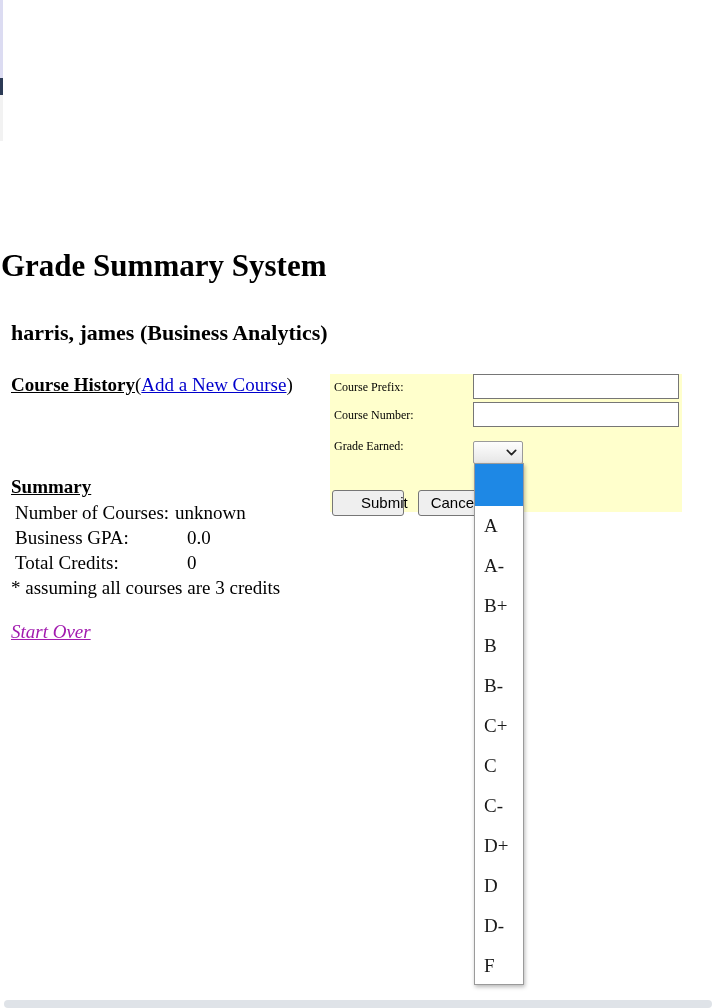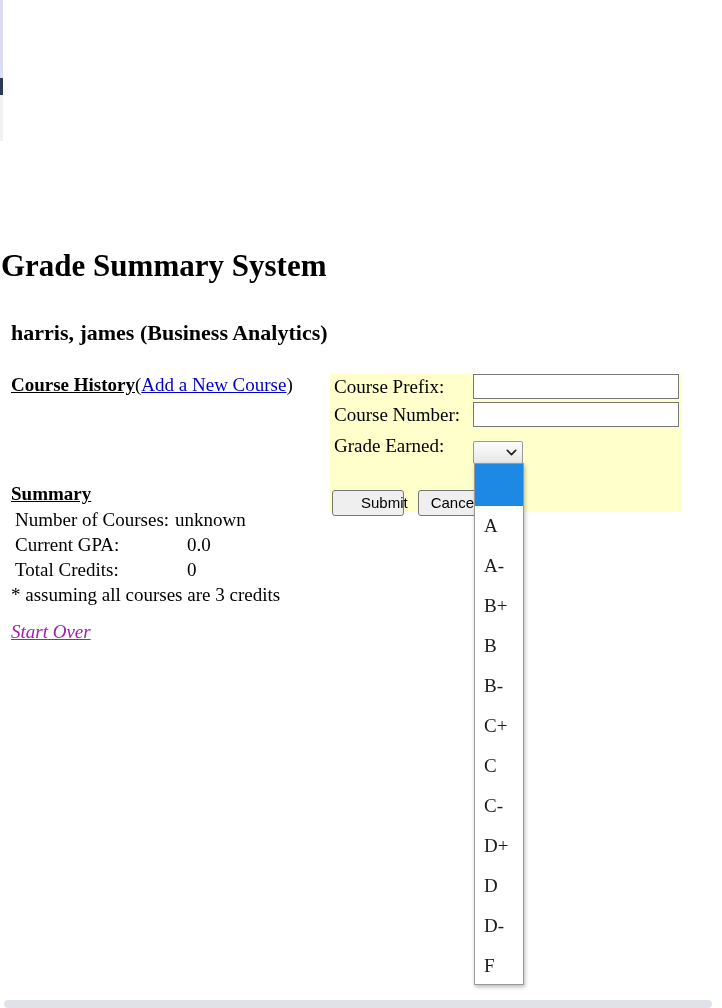--- a/index.html
+++ b/index.html
@@ -87,21 +87,21 @@
     left: 11px;
     top: 466px;
     font-size: 19px;
     line-height: 25px;
     white-space: nowrap;
   }
   #summary-block .summary-heading {
     font-weight: bold;
     text-decoration: underline;
     display: block;
-    margin: 15px 0 1px 0;
+    margin: 8px 0 1px 0;
   }
   #summary-block .srow {
     display: block;
     padding-left: 4px;
     height: 25px;
   }
   #summary-block .slabel {
     display: inline-block;
     width: 172px;
   }
@@ -133,21 +133,21 @@
   .form-row {
     position: absolute;
     left: 0;
     width: 352px;
     height: 28px;
   }
   .form-row .field-label {
     position: absolute;
     left: 4px;
     top: 2px;
-    font-size: 19px;
+    font-size: 12px;
     line-height: 22px;
     white-space: nowrap;
   }
   .text-input {
     position: absolute;
     left: 143px;
     top: 0px;
     width: 206px;
     height: 25px;
     box-sizing: border-box;
@@ -272,21 +272,21 @@
 <div id="course-history-row">
   <span class="ch-title">Course History</span><span class="paren">(</span><a href="#" id="add-course-link">Add a New Course</a><span class="paren">)</span>
 </div>
 
 <div id="summary-block">
   <span class="summary-heading">Summary</span>
   <span class="srow">
     <span class="slabel wide">Number of Courses:</span><span>unknown</span>
   </span>
   <span class="srow">
-    <span class="slabel">Current GPA:</span><span>0.0</span>
+    <span class="slabel">Business GPA:</span><span>0.0</span>
   </span>
   <span class="srow">
     <span class="slabel">Total Credits:</span><span>0</span>
   </span>
   <span class="note">* assuming all courses are 3 credits</span>
 </div>
 
 <a href="#" id="start-over-link">Start Over</a>
 
 <div id="course-form-panel">

